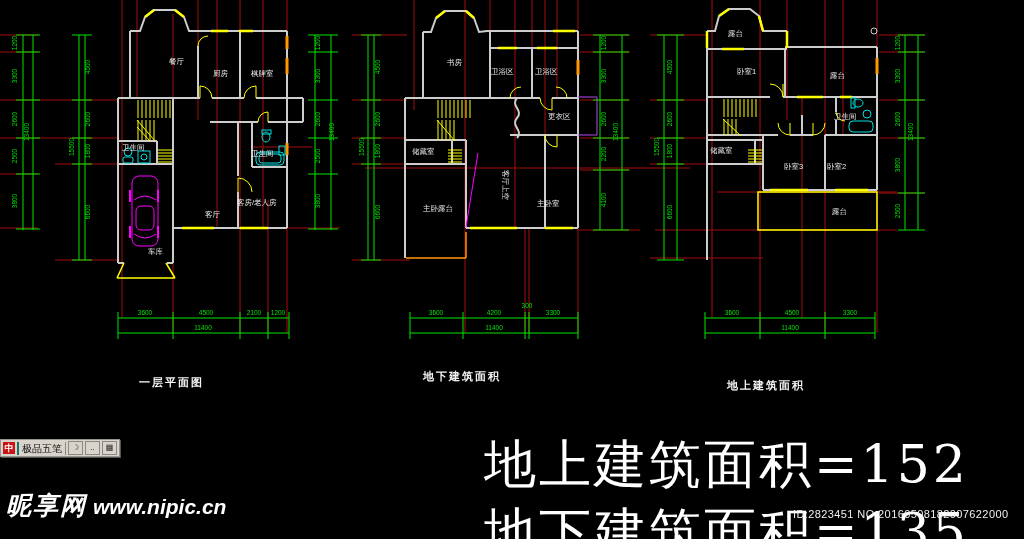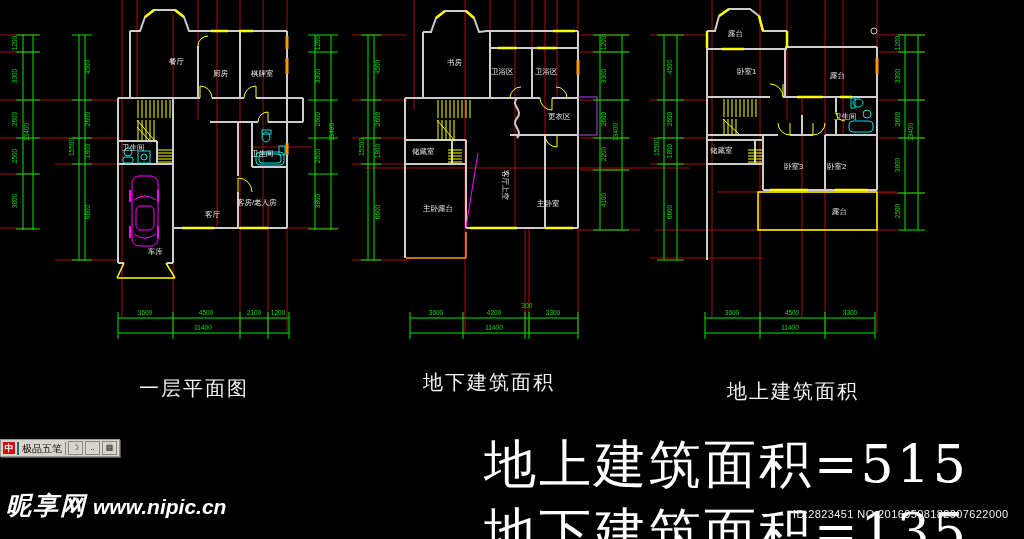--- a/index.html
+++ b/index.html
@@ -2,21 +2,21 @@
 <html><head>
 <meta charset="utf-8">
 <style>
   html,body{margin:0;padding:0;background:#000;}
   .stage{position:relative;width:1024px;height:539px;background:#000;overflow:hidden;
          font-family:"Liberation Sans",sans-serif;}
   svg{position:absolute;left:0;top:0;}
   svg text{font-family:"Liberation Sans","DejaVu Sans",sans-serif;}
   .dim{fill:#00e400;font-size:6.5px;text-anchor:middle;}
   .room{fill:#ececec;font-size:7.5px;}
-  .title{position:absolute;color:#f2f2f2;font-size:20px;letter-spacing:2px;white-space:nowrap;}
+  .title{position:absolute;color:#f2f2f2;font-size:11px;letter-spacing:2px;white-space:nowrap;font-weight:bold;}
   #t1{left:139px;top:375px} #t2{left:423px;top:369px} #t3{left:727px;top:378px}
   .area-line{position:absolute;color:#fff;font-family:"DejaVu Serif","Liberation Serif",serif;
              font-size:52px;letter-spacing:3px;white-space:nowrap;}
   #area1{left:484px;top:430px} #area2{left:484px;top:498px}
   .stamp{position:absolute;left:793px;top:508px;font-size:11px;color:#f0f0f0;letter-spacing:.4px;white-space:nowrap;}
   .watermark{position:absolute;left:6px;top:489px;color:#fff;font-style:italic;font-weight:bold;white-space:nowrap;}
   .wm-site{font-size:25px;letter-spacing:2px;} .wm-url{font-size:21px;margin-left:6px;}
   .ime{position:absolute;left:0;top:439px;height:16px;background:#d8d4cc;border:1px solid #98948c;
        display:flex;align-items:center;gap:2px;padding:0 2px;box-shadow:1px 1px 0 #555;}
   .ime-logo{width:12px;height:12px;background:#c81414;color:#fff;font-size:9px;line-height:12px;
@@ -197,21 +197,21 @@
     <text class="room" x="784" y="169">卧室3</text>
     <text class="room" x="827" y="169">卧室2</text>
     <text class="room" x="832" y="214">露台</text>
   </g>
 </svg>
 
 <div class="title" id="t1">一层平面图</div>
 <div class="title" id="t2">地下建筑面积</div>
 <div class="title" id="t3">地上建筑面积</div>
 
-<div class="area-line" id="area1">地上建筑面积=515</div>
+<div class="area-line" id="area1">地上建筑面积=152</div>
 <div class="area-line" id="area2">地下建筑面积=135</div>
 
 <div class="stamp">ID:2823451 NO:20160508182007622000</div>
 
 <div class="watermark">
   <span class="wm-site">昵享网</span><span class="wm-url">www.nipic.cn</span>
 </div>
 
 <div class="ime">
   <span class="ime-logo">中</span>

